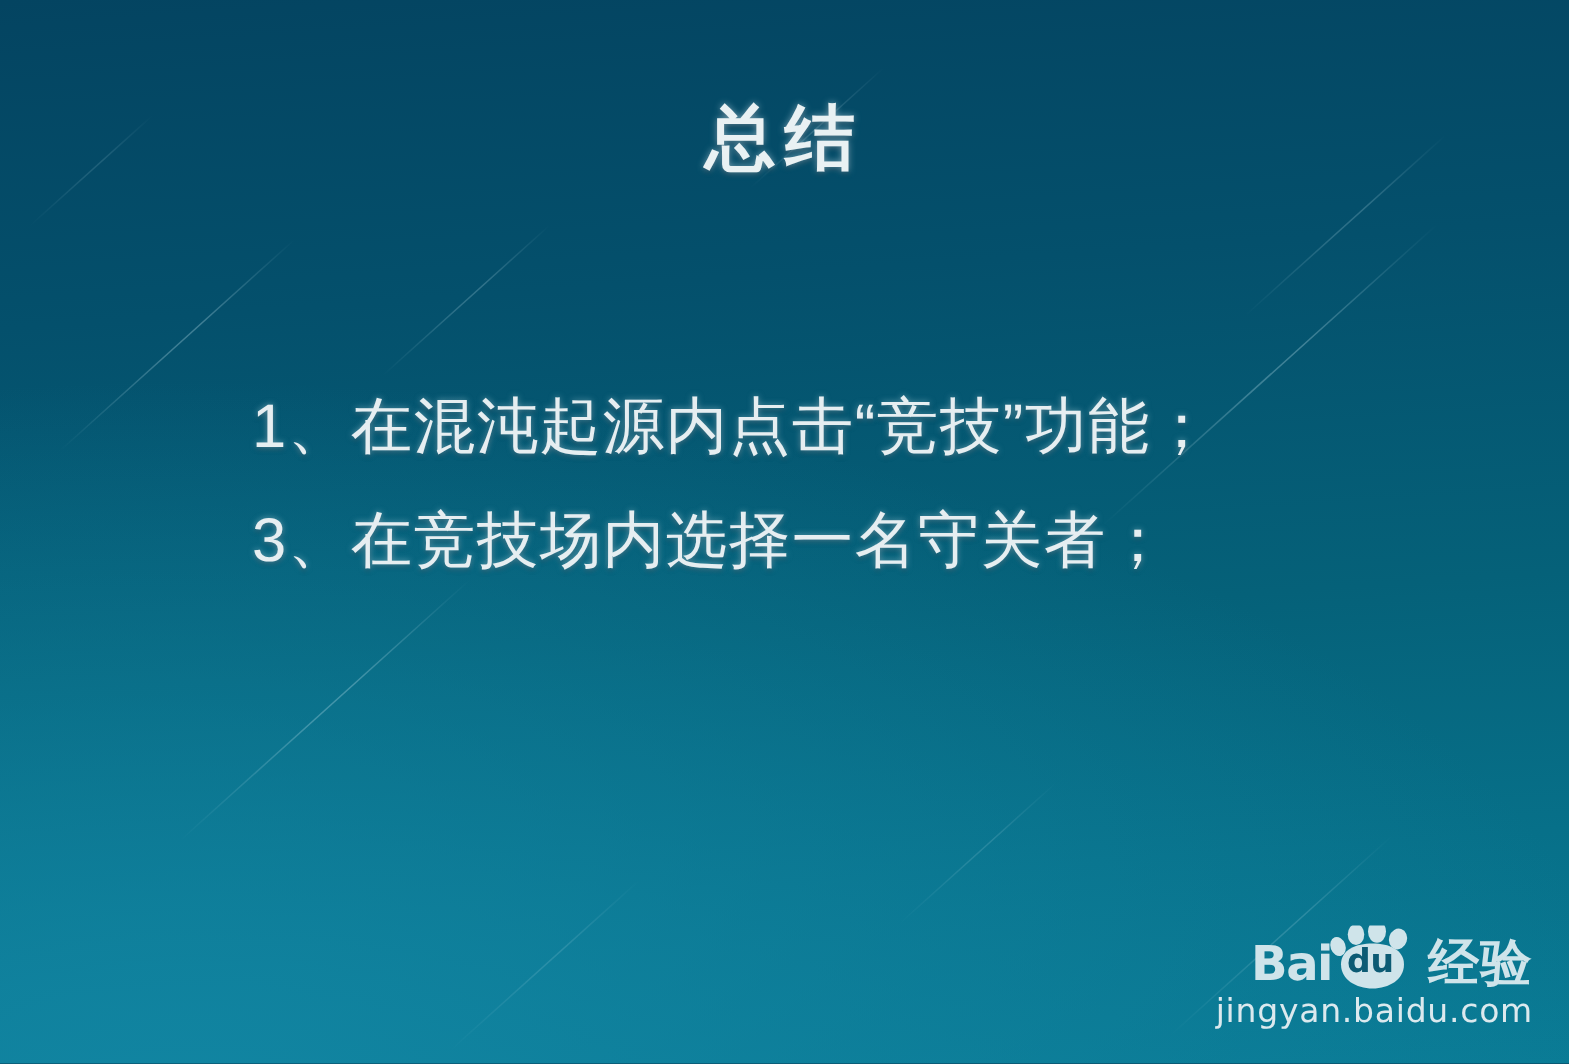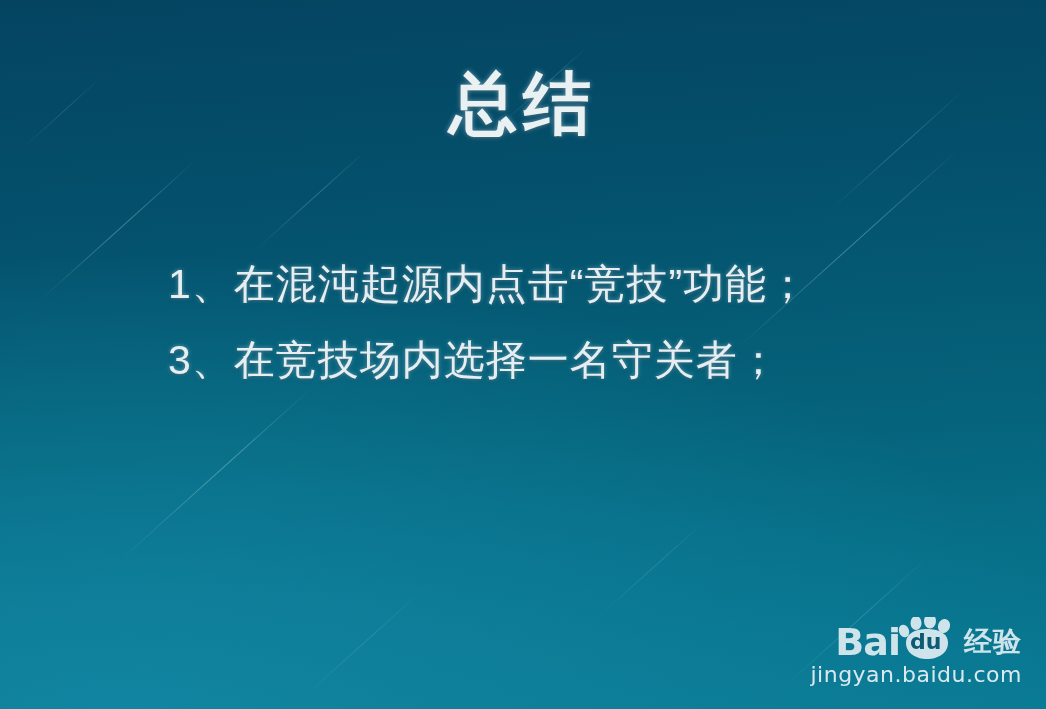--- a/index.html
+++ b/index.html
@@ -45,21 +45,21 @@
   .s9 { left: 600px; top: 615px; width: 140px; opacity: .5; }
   .s10{ left: 20px;  top: 150px; width: 110px; opacity: .45; }
 
   
   #title {
     position: absolute;
     top: 66px;
     left: 0;
     width: 100%;
     text-align: center;
-    font-size: 68px;
+    font-size: 47px;
     line-height: 1.1;
     font-weight: 700;
     letter-spacing: 6px;
     color: #e9f1f3;
     text-shadow: 0 0 5px rgba(210,235,245,0.55), 0 2px 3px rgba(0,30,45,0.40);
   }
 
   
   #body-list {
     position: absolute;
@@ -84,21 +84,21 @@
     text-align: right;
     user-select: none;
   }
   .wm-logo-row {
     display: flex;
     align-items: flex-end;
     justify-content: flex-end;
     height: 42px;
   }
   .wm-bai {
-    font-size: 38px;
+    font-size: 32px;
     font-weight: 700;
     line-height: 38px;
     color: #cfe4ea;
     letter-spacing: -1px;
     font-family: "DejaVu Sans", "Liberation Sans", sans-serif;
   }
   .wm-paw {
     position: relative;
     width: 62px;
     height: 44px;
@@ -109,21 +109,21 @@
     position: absolute;
     left: 14px;
     top: 12px;
     font-size: 22px;
     font-weight: 700;
     line-height: 26px;
     color: #0c5b74;
     font-family: "DejaVu Sans", "Liberation Sans", sans-serif;
   }
   .wm-cn {
-    font-size: 28px;
+    font-size: 34px;
     font-weight: 700;
     line-height: 38px;
     color: #cfe4ea;
     margin-left: 6px;
     letter-spacing: 1px;
     margin-top: 18px;
   }
   .wm-url {
     margin-top: 2px;
     font-size: 22px;

